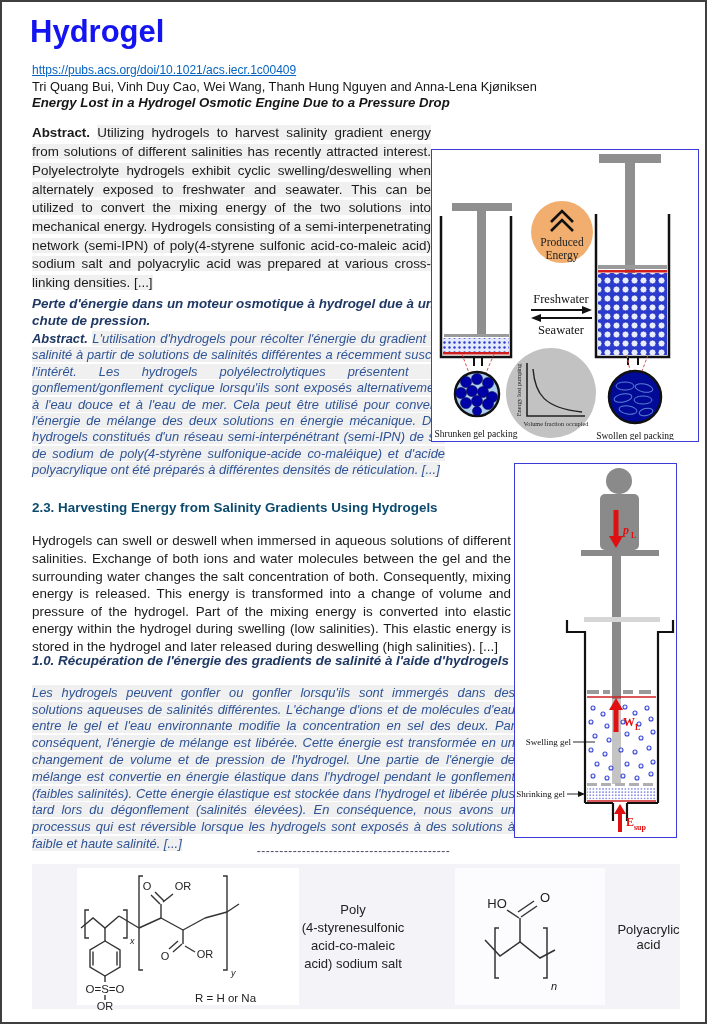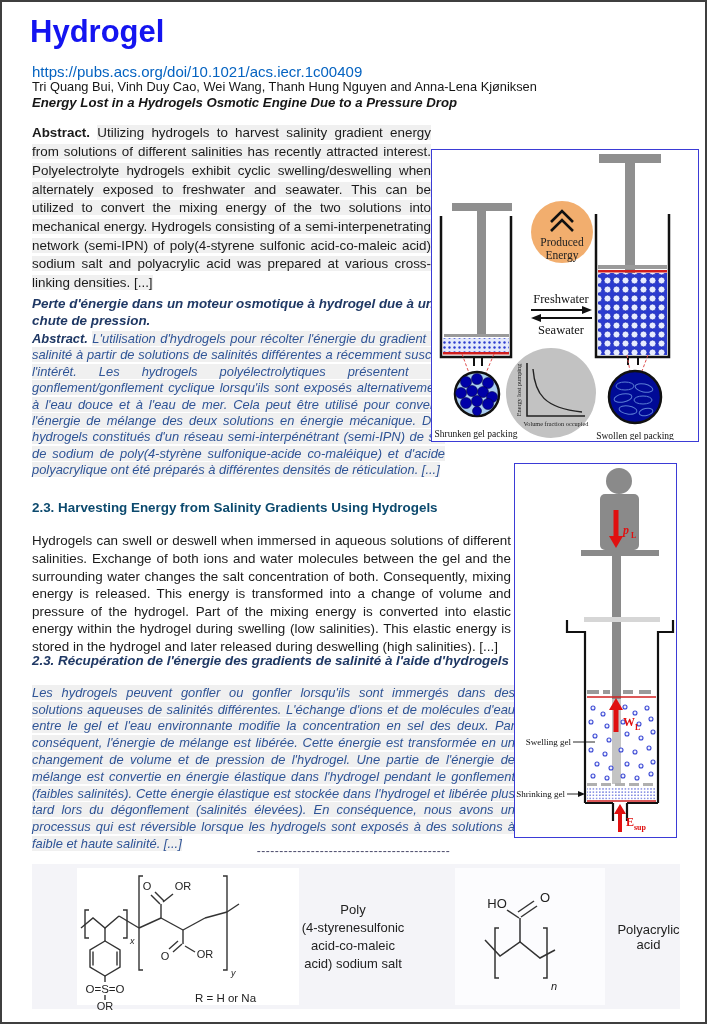--- a/index.html
+++ b/index.html
@@ -8,21 +8,21 @@
     position:relative; width:707px; height:1024px; background:#ffffff;
     border:2px solid #3f3f3f; overflow:hidden;
     font-family:"Liberation Sans", sans-serif;
   }
   .title {
     position:absolute; left:28px; top:12px; margin:0;
     font-size:31px; font-weight:bold; color:#1414f0;
   }
   .doi {
     position:absolute; left:30px; top:61px;
-    font-size:15px; color:#0563C1; cursor:pointer;
+    font-size:12px; color:#0563C1; text-decoration:underline; cursor:pointer;
   }
   .authors { position:absolute; left:30px; top:77px; font-size:12.8px; color:#161616; }
   .paper-title {
     position:absolute; left:30px; top:93px; font-size:13.2px;
     font-weight:bold; font-style:italic; color:#161616;
   }
   .abs-en {
     position:absolute; left:30px; top:109px; width:399px;
     font-size:13.4px; line-height:18.7px; text-align:justify; color:#1b1b1b;
   }
@@ -82,31 +82,31 @@
   .caption-right { margin-left:12px; }
 </style>
 </head>
 <body>
 
 <div class="page">
 
   <h1 class="title">Hydrogel</h1>
   <a class="doi">https://pubs.acs.org/doi/10.1021/acs.iecr.1c00409</a>
   <div class="authors">Tri Quang Bui, Vinh Duy Cao, Wei Wang, Thanh Hung Nguyen and Anna-Lena Kjøniksen</div>
-  <div class="paper-title">Energy Lost in a Hydrogels Osmotic Engine Due to a Pressure Drop</div>
+  <div class="paper-title">Energy Lost in a Hydrogel Osmotic Engine Due to a Pressure Drop</div>
 
   <p class="abs-en"><span class="label">Abstract.</span> <span class="hl">Utilizing hydrogels to harvest salinity gradient energy from solutions of different salinities has recently attracted interest. Polyelectrolyte hydrogels exhibit cyclic swelling/deswelling when alternately exposed to freshwater and seawater. This can be utilized to convert the mixing energy of the two solutions into mechanical energy. Hydrogels consisting of a semi-interpenetrating network (semi-IPN) of poly(4-styrene sulfonic acid-co-maleic acid) sodium salt and polyacrylic acid was prepared at various cross-linking densities. [...]</span></p>
 
   <p class="fr-head1">Perte d'énergie dans un moteur osmotique à hydrogel due à une chute de pression.</p>
   <p class="abs-fr"><span class="label">Abstract.</span> <span class="hl">L'utilisation d'hydrogels pour récolter l'énergie du gradient de salinité à partir de solutions de salinités différentes a récemment suscité l'intérêt. Les hydrogels polyélectrolytiques présentent un gonflement/gonflement cyclique lorsqu'ils sont exposés alternativement à l'eau douce et à l'eau de mer. Cela peut être utilisé pour convertir l'énergie de mélange des deux solutions en énergie mécanique. Des hydrogels constitués d'un réseau semi-interpénétrant (semi-IPN) de sel de sodium de poly(4-styrène sulfonique-acide co-maléique) et d'acide polyacrylique ont été préparés à différentes densités de réticulation. [...]</span></p>
 
   <div class="sec-en-head">2.3. Harvesting Energy from Salinity Gradients Using Hydrogels</div>
   <p class="sec-en-body">Hydrogels can swell or deswell when immersed in aqueous solutions of different salinities. Exchange of both ions and water molecules between the gel and the surrounding water changes the salt concentration of both. Consequently, mixing energy is released. This energy is transformed into a change of volume and pressure of the hydrogel. Part of the mixing energy is converted into elastic energy within the hydrogel during swelling (low salinities). This elastic energy is stored in the hydrogel and later released during deswelling (high salinities).  [...]</p>
 
-  <div class="sec-fr-head">2.3. Récupération de l'énergie des gradients de salinité à l'aide d'hydrogels</div>
+  <div class="sec-fr-head">1.0. Récupération de l'énergie des gradients de salinité à l'aide d'hydrogels</div>
   <p class="sec-fr-body"><span class="hl">Les hydrogels peuvent gonfler ou gonfler lorsqu'ils sont immergés dans des solutions aqueuses de salinités différentes. L'échange d'ions et de molécules d'eau entre le gel et l'eau environnante modifie la concentration en sel des deux. Par conséquent, l'énergie de mélange est libérée. Cette énergie est transformée en un changement de volume et de pression de l'hydrogel. Une partie de l'énergie de mélange est convertie en énergie élastique dans l'hydrogel pendant le gonflement (faibles salinités). Cette énergie élastique est stockée dans l'hydrogel et libérée plus tard lors du dégonflement (salinités élevées). En conséquence, nous avons un processus qui est réversible lorsque les hydrogels sont exposés à des solutions à faible et haute salinité. [...]</span></p>
 
   <div class="separator">-------------------------------------------</div>
 
   <div class="fig1">
     <svg width="265" height="290" viewBox="0 0 265 290">
       <defs>
         <pattern id="p-dots" width="5" height="5" patternUnits="userSpaceOnUse">
           <rect width="5" height="5" fill="#e4e9fb"></rect>
           <circle cx="2.5" cy="2.5" r="1.2" fill="#2b3bd0"></circle>

